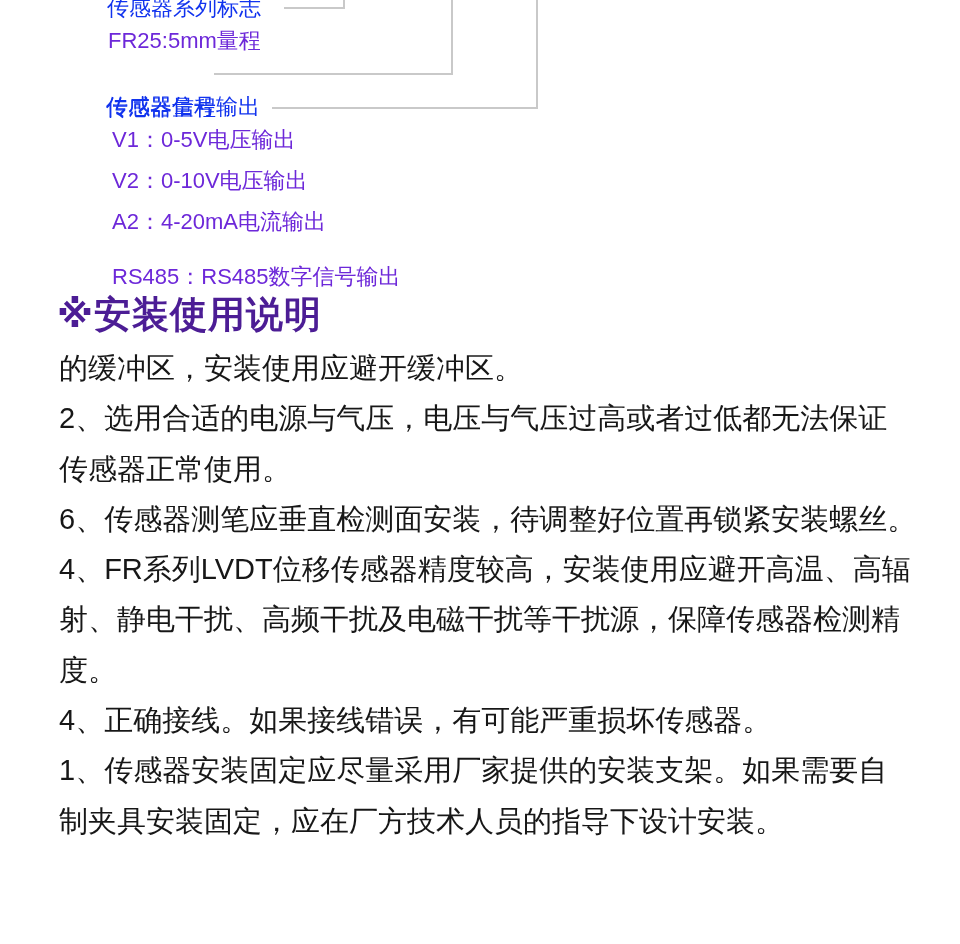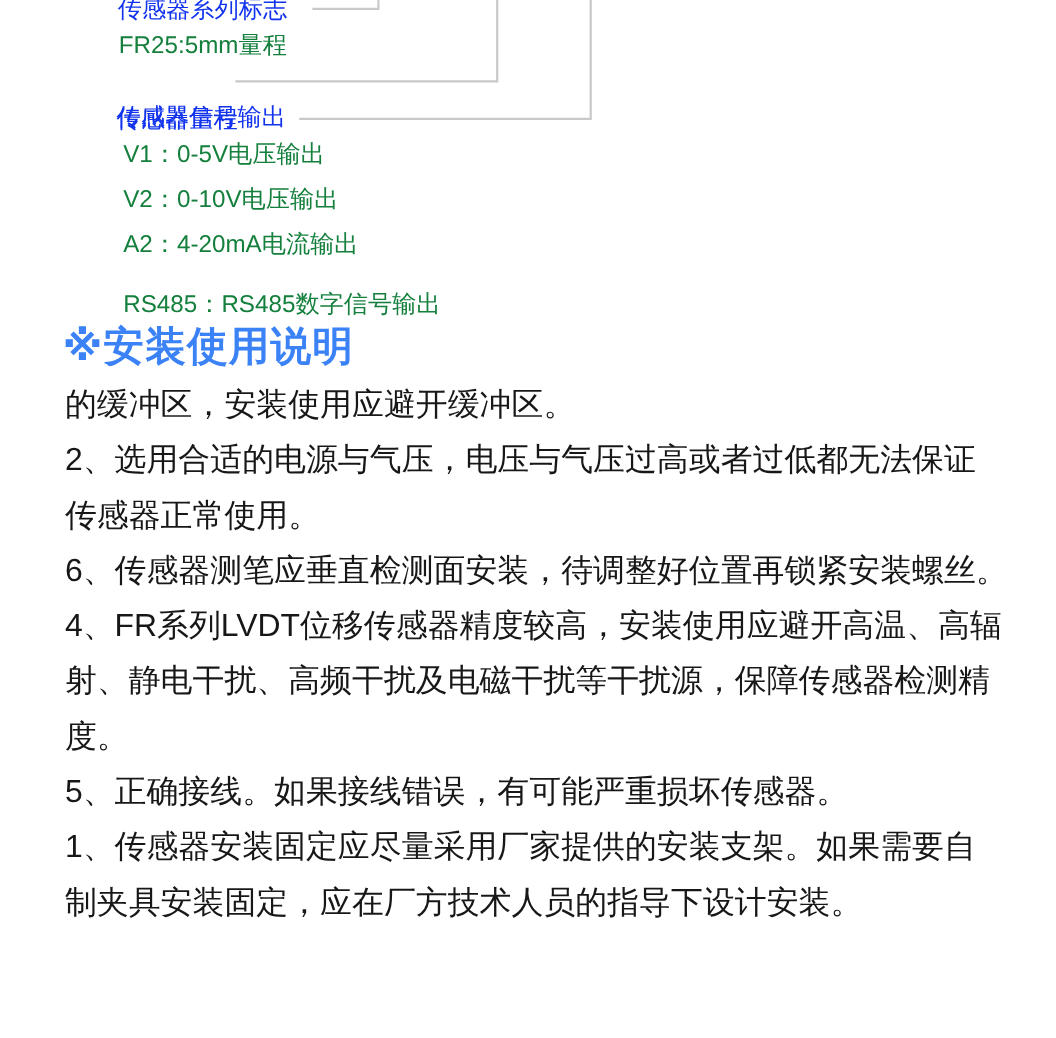--- a/index.html
+++ b/index.html
@@ -27,31 +27,31 @@
   }
   .dlabel {
     position: absolute;
     white-space: nowrap;
     font-size: 22px;
     line-height: 24px;
     color: #1133ee;
     font-weight: 500;
   }
   .dlabel.black {
-    color: #15803d;
+    color: #6d28d9;
     font-weight: 400;
   }
   
   .section-heading {
     position: absolute;
     left: 57px;
     top: 290px;
     font-size: 37px;
     font-weight: 700;
-    color: #3b82f6;
+    color: #4c1d95;
     letter-spacing: 1px;
     white-space: nowrap;
   }
   
   .body-text {
     position: absolute;
     left: 59px;
     top: 343px;
     width: 880px;
     font-size: 29px;
@@ -93,18 +93,18 @@
   <div class="section-heading">※安装使用说明</div>
 
   <div class="body-text">
     <div class="line">的缓冲区，安装使用应避开缓冲区。</div>
     <div class="line">2、选用合适的电源与气压，电压与气压过高或者过低都无法保证</div>
     <div class="line">传感器正常使用。</div>
     <div class="line">6、传感器测笔应垂直检测面安装，待调整好位置再锁紧安装螺丝。</div>
     <div class="line">4、FR系列LVDT位移传感器精度较高，安装使用应避开高温、高辐</div>
     <div class="line">射、静电干扰、高频干扰及电磁干扰等干扰源，保障传感器检测精</div>
     <div class="line">度。</div>
-    <div class="line">5、正确接线。如果接线错误，有可能严重损坏传感器。</div>
+    <div class="line">4、正确接线。如果接线错误，有可能严重损坏传感器。</div>
     <div class="line">1、传感器安装固定应尽量采用厂家提供的安装支架。如果需要自</div>
     <div class="line">制夹具安装固定，应在厂方技术人员的指导下设计安装。</div>
   </div>
 
 </div>
 
 </body></html>

